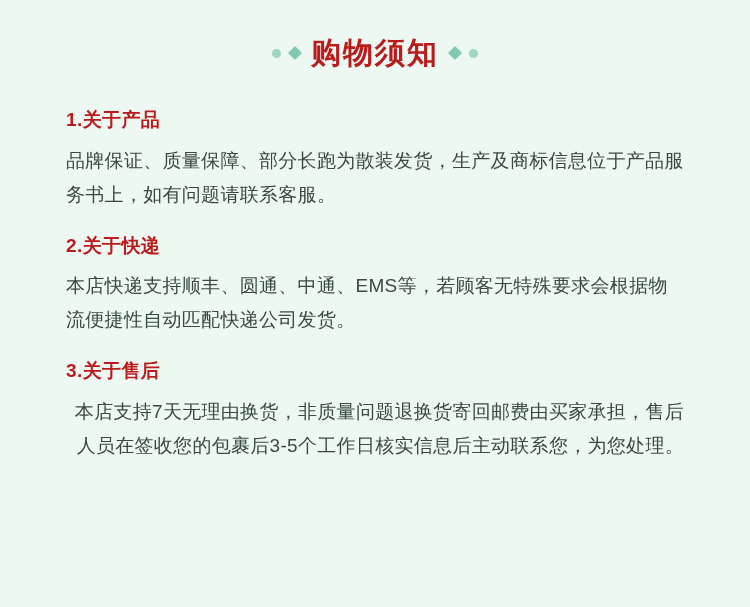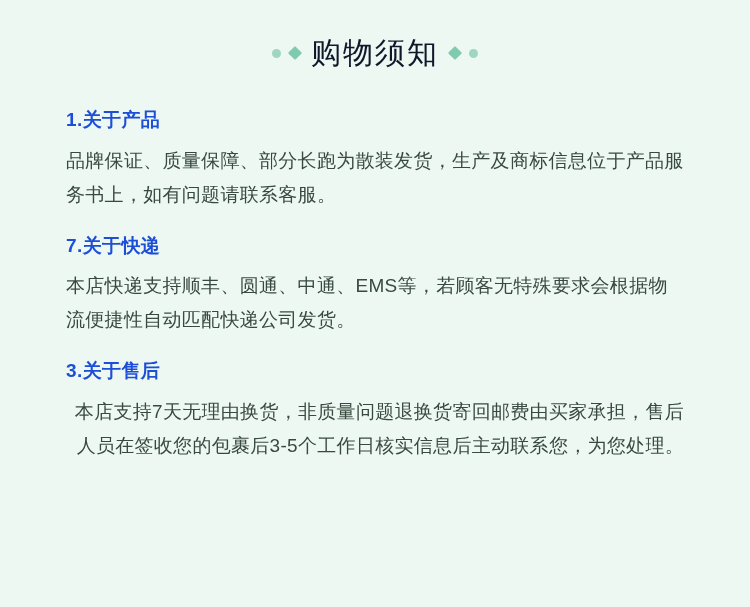--- a/index.html
+++ b/index.html
@@ -25,23 +25,23 @@
   
   .title-row {
     display: flex;
     align-items: center;
     justify-content: center;
     gap: 11px;
     padding-top: 38px;
   }
   .title-text {
     font-size: 30px;
-    font-weight: normal;
+    font-weight: bold;
     letter-spacing: 2px;
-    color: #0f172a;
+    color: #b91c1c;
     line-height: 1;
   }
   .deco-group {
     display: flex;
     align-items: center;
     gap: 9px;
   }
   .dot {
     width: 9px;
     height: 9px;
@@ -62,21 +62,21 @@
   .content {
     padding: 0 66px;
     margin-top: 40px;
   }
   .section {
     margin-bottom: 6px;
   }
   .section-heading {
     font-size: 19px;
     font-weight: bold;
-    color: #1d4ed8;
+    color: #b91c1c;
     margin: 0 0 11px 0;
     line-height: 1.3;
     letter-spacing: 0.4px;
   }
   .section-body {
     font-size: 19px;
     line-height: 34px;
     color: #38493f;
     margin: 8px 0 22px 0;
     letter-spacing: 0.3px;
@@ -105,21 +105,21 @@
   </div>
 
   <div class="content">
 
     <div class="section">
       <h2 class="section-heading">1.关于产品</h2>
       <p class="section-body">品牌保证、质量保障、部分长跑为散装发货，生产及商标信息位于产品服务书上，如有问题请联系客服。</p>
     </div>
 
     <div class="section">
-      <h2 class="section-heading">7.关于快递</h2>
+      <h2 class="section-heading">2.关于快递</h2>
       <p class="section-body">本店快递支持顺丰、圆通、中通、EMS等，若顾客无特殊要求会根据物流便捷性自动匹配快递公司发货。</p>
     </div>
 
     <div class="section">
       <h2 class="section-heading">3.关于售后</h2>
       <p class="section-body">本店支持7天无理由换货，非质量问题退换货寄回邮费由买家承担，售后人员在签收您的包裹后3-5个工作日核实信息后主动联系您，为您处理。</p>
     </div>
 
   </div>
 </div>

